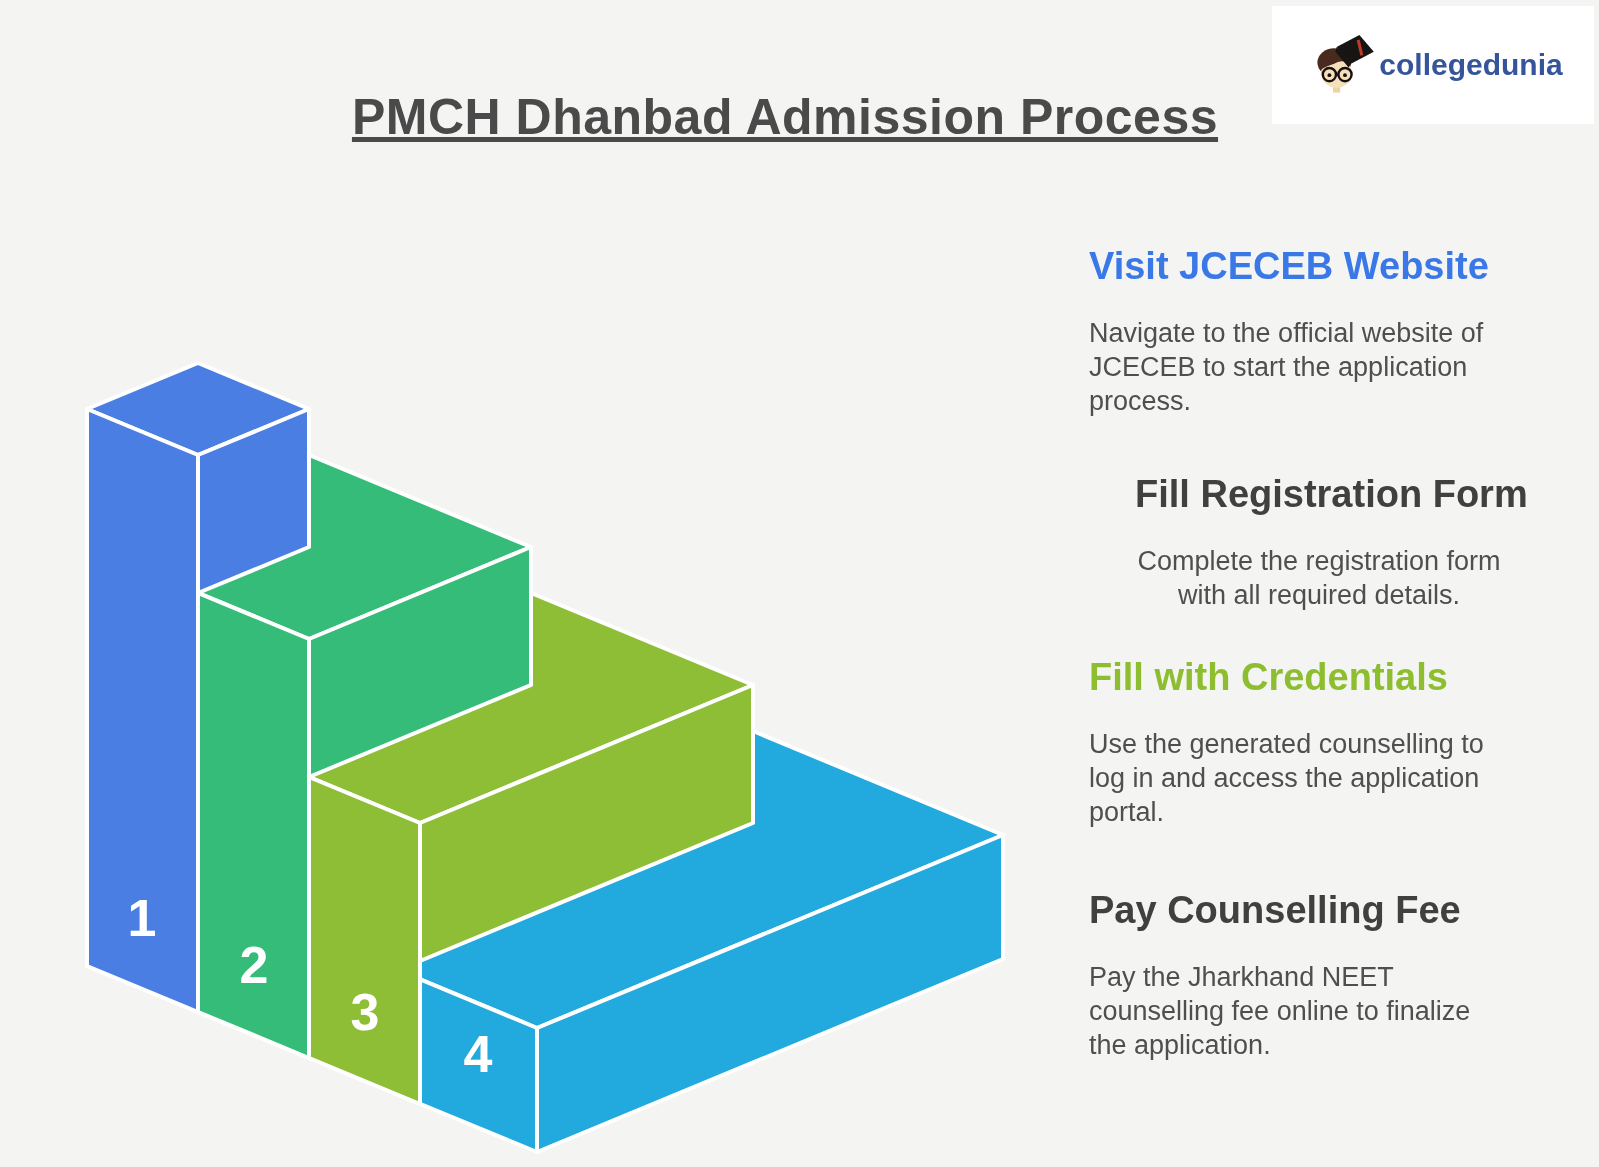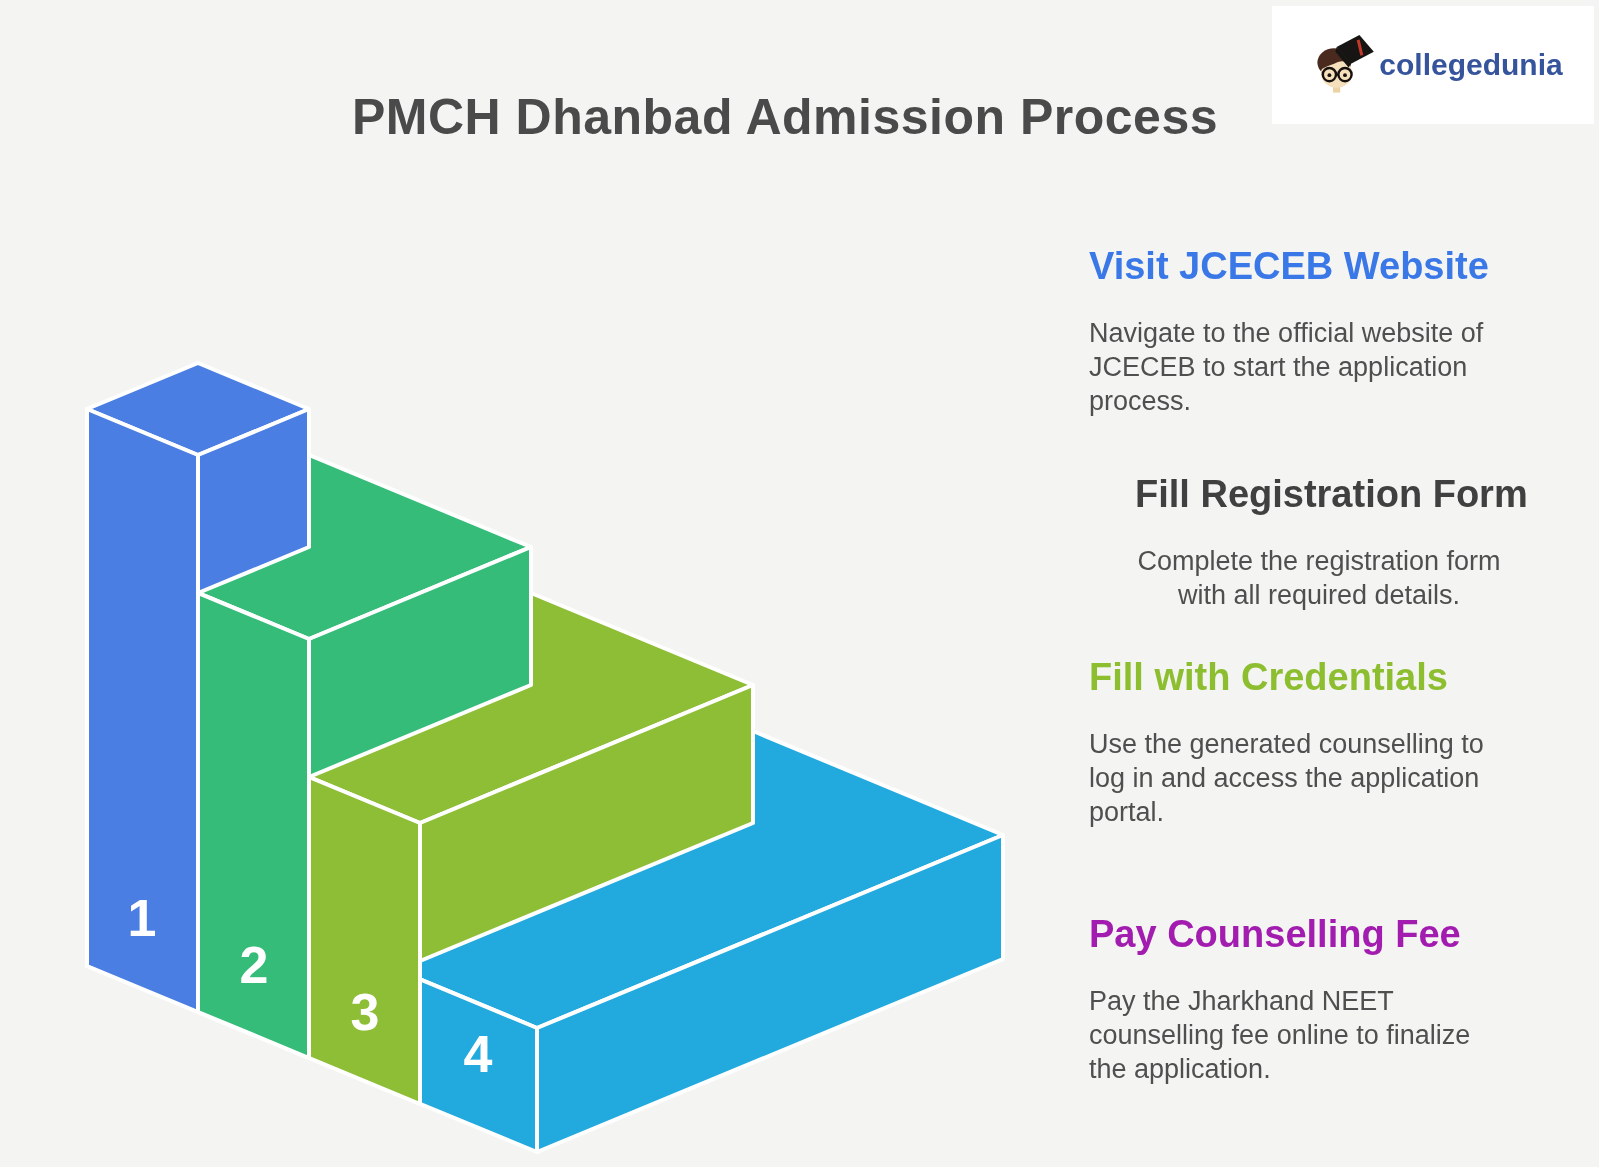--- a/index.html
+++ b/index.html
@@ -38,21 +38,21 @@
     margin-top:28px;
     font-size:27px;line-height:34px;
     white-space:pre-line;
   }
 </style>
 </head>
 <body>
 
 <div class="canvas" style="background-color: rgb(244, 244, 242);">
 
-  <div class="title" style="color: rgb(74, 74, 74);">PMCH Dhanbad Admission Process</div>
+  <div class="title" style="color: rgb(74, 74, 74); text-decoration: underline;">PMCH Dhanbad Admission Process</div>
 
   <div class="logo">
     <svg viewBox="0 0 60 60">
       <rect x="25" y="47" width="6" height="6" fill="#edd2a6"></rect>
       <ellipse cx="26" cy="28" rx="14" ry="12" fill="#4a2a1f"></ellipse>
       <ellipse cx="28" cy="37" rx="13" ry="12" fill="#f6e0bc"></ellipse>
       <path d="M15 34 C14 22 22 17 30 18 C36 19 40 24 40 30 C34 25 30 27 26 29 C21 31 17 32 15 34 Z" fill="#4a2a1f"></path>
       <polygon points="28,15 47,5 59,19 40,29" fill="#171513"></polygon>
       <polygon points="28,15 40,29 38,32 27,19" fill="#171513"></polygon>
       <path d="M46 9 L49 22" stroke="#c0392b" stroke-width="2.5" fill="none"></path>
@@ -108,20 +108,20 @@
       <div class="p" style="color: rgb(79, 79, 79); text-align: center;">Complete the registration form
 with all required details.</div>
     </section>
     <section class="sec" style="top:655px">
       <div class="h" style="color: rgb(141, 190, 47);">Fill with Credentials</div>
       <div class="p" style="color: rgb(79, 79, 79);">Use the generated counselling to
 log in and access the application
 portal.</div>
     </section>
     <section class="sec" style="top:888px">
-      <div class="h" style="color: #a21caf; margin-top: 24px;">Pay Counselling Fee</div>
+      <div class="h" style="color: #404040;">Pay Counselling Fee</div>
       <div class="p" style="color: rgb(79, 79, 79);">Pay the Jharkhand NEET
 counselling fee online to finalize
 the application.</div>
     </section>
   </div>
 
 </div>
 
 </body></html>

